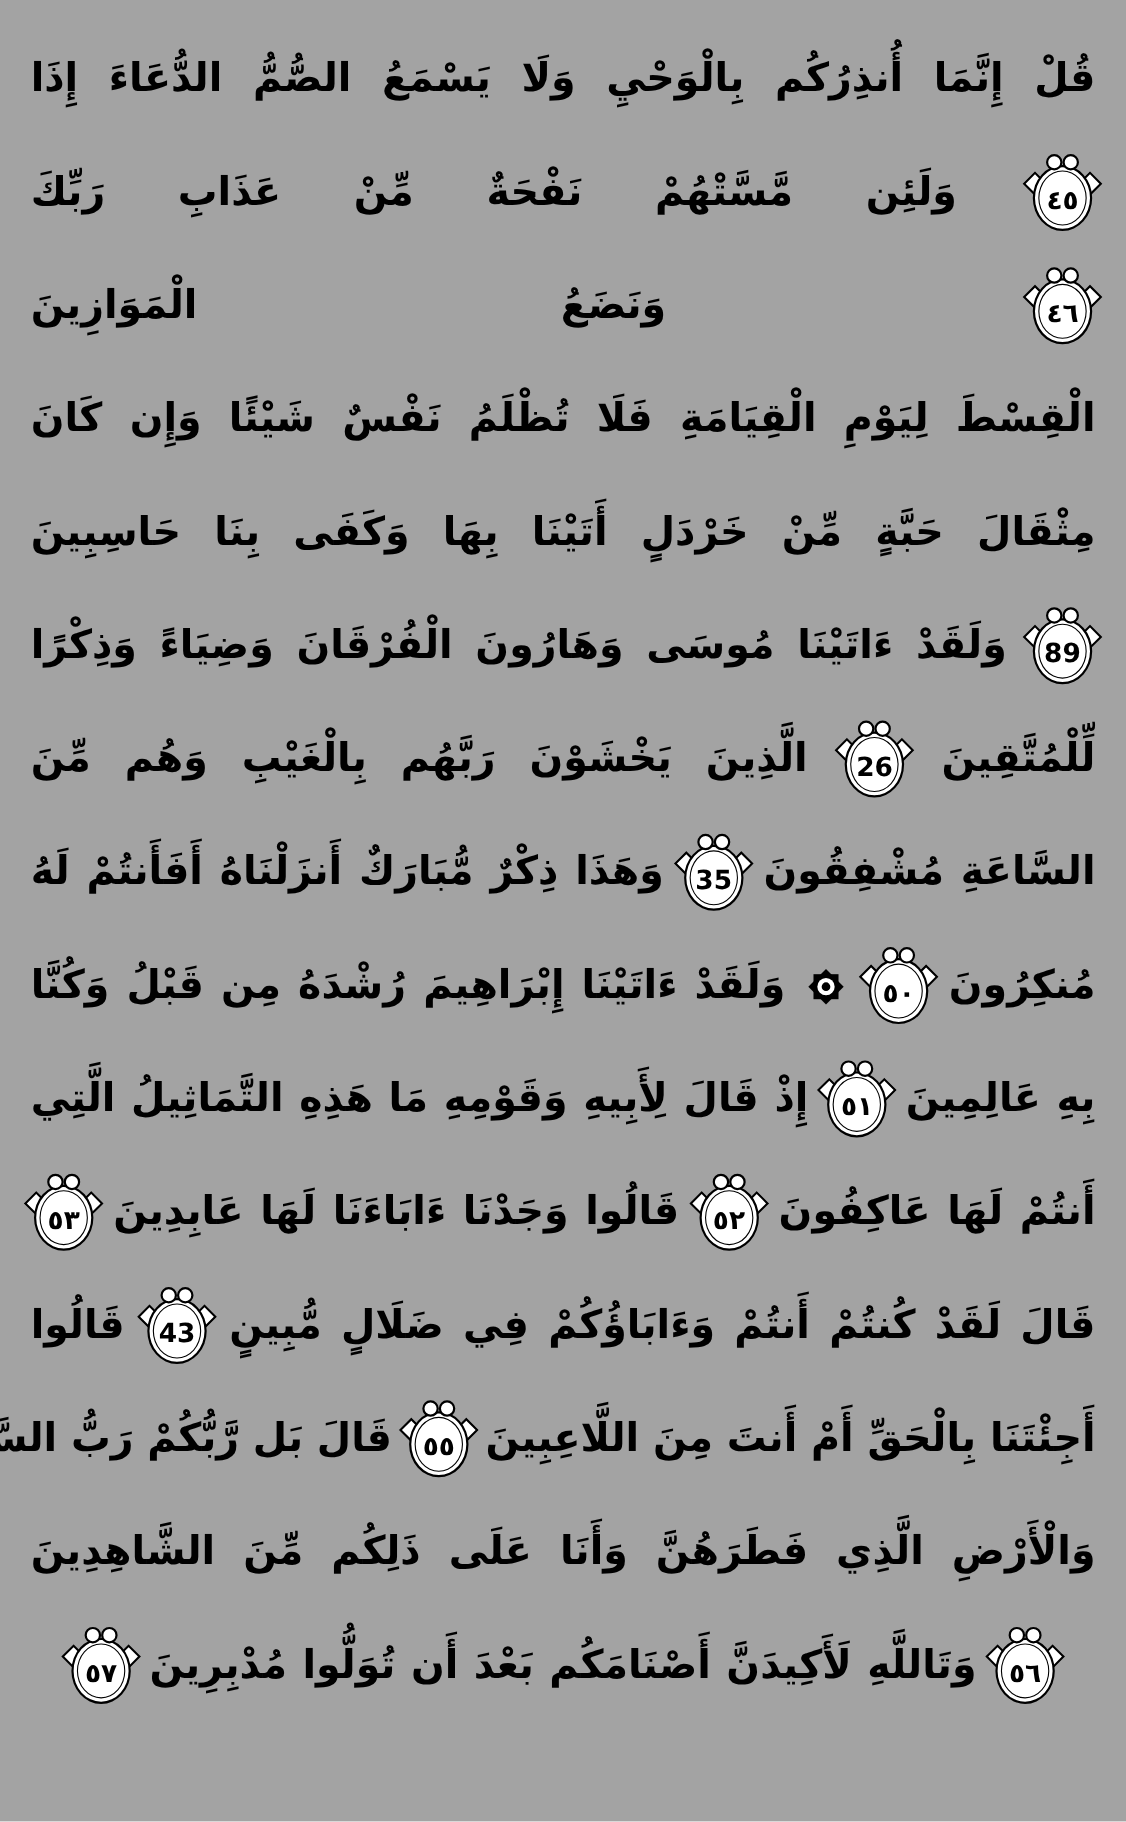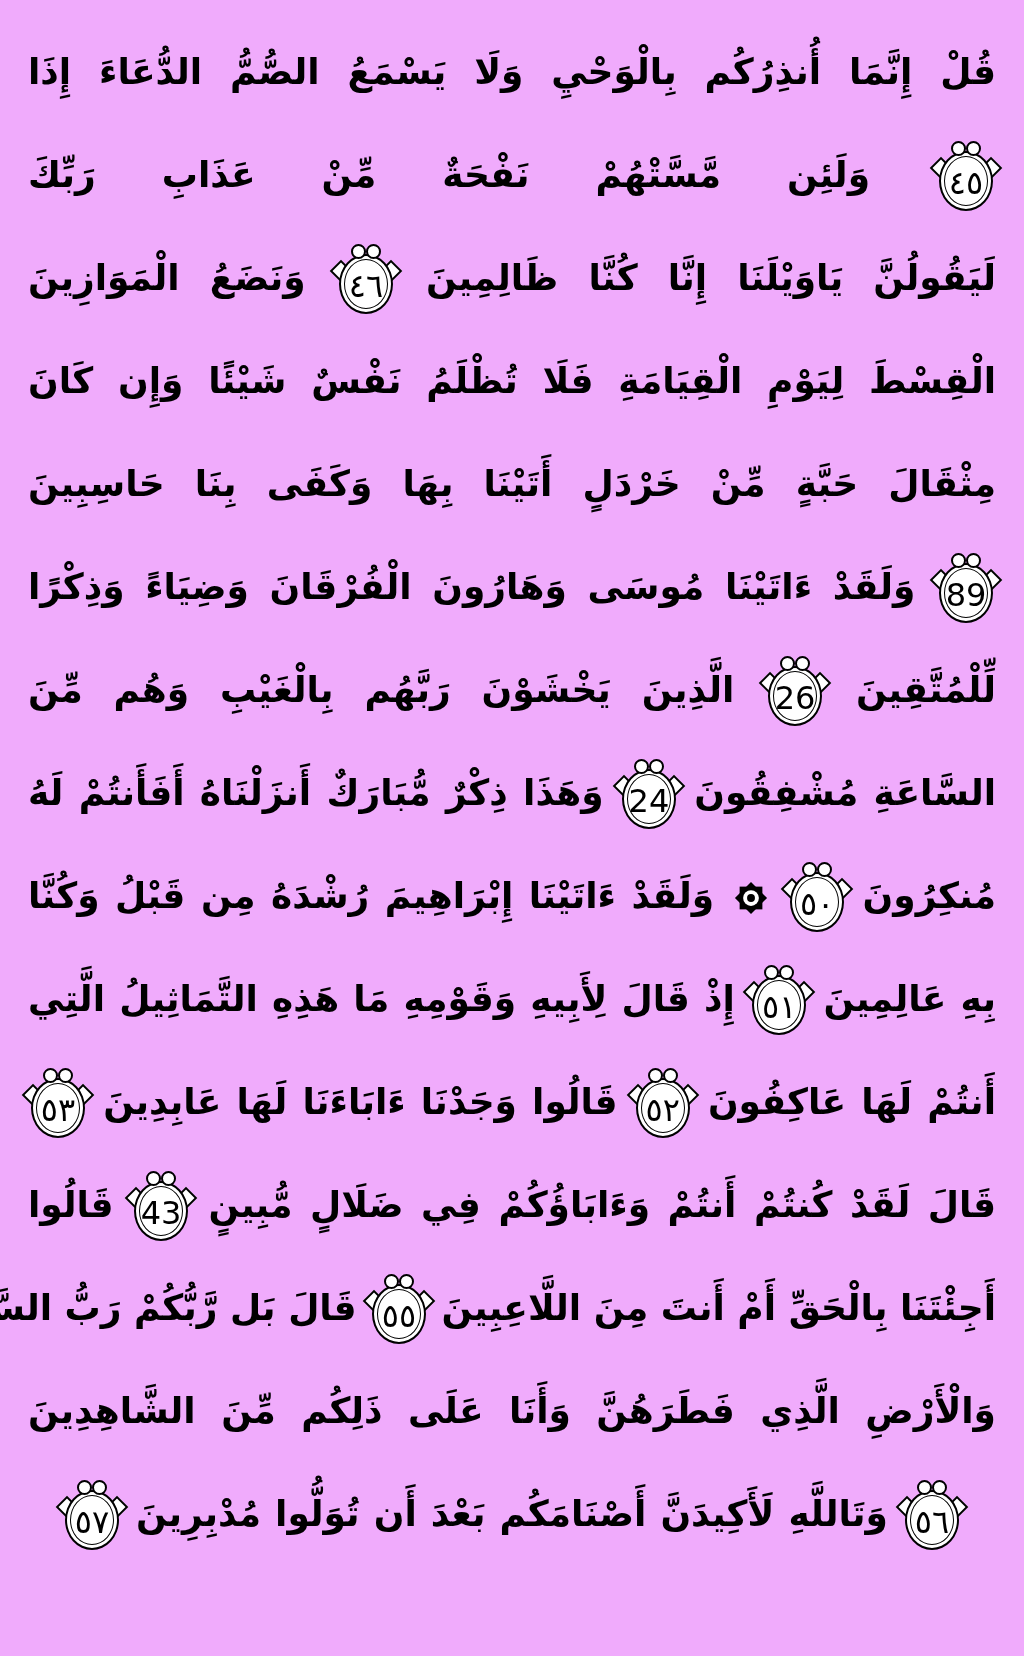--- a/index.html
+++ b/index.html
@@ -4,21 +4,21 @@
 <style>
   html, body {
     margin: 0;
     padding: 0;
     background: #ffffff;
   }
   .page {
     position: relative;
     width: 1024px;
     height: 1656px;
-    background: #f0abfc;
+    background: #a3a3a3;
     box-sizing: border-box;
     padding: 20px 28px 0 28px;
     direction: rtl;
     overflow: hidden;
   }
   .quran-line {
     height: 103px;
     line-height: 103px;
     text-align: justify;
     text-align-last: justify;
@@ -91,47 +91,47 @@
   }
   .vmark .leaves::before { left: -3px; }
   .vmark .leaves::after  { right: -3px; }
   .vmark .num {
     position: absolute;
     top: 11px; left: 0; right: 0; bottom: 0;
     display: flex;
     align-items: center;
     justify-content: center;
     font-family: "DejaVu Sans", sans-serif;
-    font-size: 32px;
-    font-weight: normal;
+    font-size: 24px;
+    font-weight: bold;
     color: #000;
     z-index: 3;
   }
   
   .hizb {
     display: inline-block;
     vertical-align: middle;
     width: 42px; height: 42px;
     line-height: normal;
   }
   .hizb svg { display: block; width: 42px; height: 42px; }
 </style>
 </head>
 <body>
 
 <div class="page">
   <div id="text-area">
       <div class="quran-line"><span class="ayah">قُلْ إِنَّمَا أُنذِرُكُم بِالْوَحْيِ وَلَا يَسْمَعُ الصُّمُّ الدُّعَاءَ إِذَا</span></div>
       <div class="quran-line"> <span class="vmark"><span class="leaves"></span><span class="ring-outer"></span><span class="ring-inner"></span><span class="crown"></span><span class="num">٤٥</span></span> <span class="ayah">وَلَئِن مَّسَّتْهُمْ نَفْحَةٌ مِّنْ عَذَابِ رَبِّكَ</span></div>
-      <div class="quran-line"><span class="ayah">لَيَقُولُنَّ يَاوَيْلَنَا إِنَّا كُنَّا ظَالِمِينَ</span> <span class="vmark"><span class="leaves"></span><span class="ring-outer"></span><span class="ring-inner"></span><span class="crown"></span><span class="num">٤٦</span></span> <span class="ayah">وَنَضَعُ الْمَوَازِينَ</span></div>
+      <div class="quran-line"> <span class="vmark"><span class="leaves"></span><span class="ring-outer"></span><span class="ring-inner"></span><span class="crown"></span><span class="num">٤٦</span></span> <span class="ayah">وَنَضَعُ الْمَوَازِينَ</span></div>
       <div class="quran-line"><span class="ayah">الْقِسْطَ لِيَوْمِ الْقِيَامَةِ فَلَا تُظْلَمُ نَفْسٌ شَيْئًا وَإِن كَانَ</span></div>
       <div class="quran-line"><span class="ayah">مِثْقَالَ حَبَّةٍ مِّنْ خَرْدَلٍ أَتَيْنَا بِهَا وَكَفَى بِنَا حَاسِبِينَ</span></div>
       <div class="quran-line"><span class="vmark"><span class="leaves"></span><span class="ring-outer"></span><span class="ring-inner"></span><span class="crown"></span><span class="num">89</span></span> <span class="ayah">وَلَقَدْ ءَاتَيْنَا مُوسَى وَهَارُونَ الْفُرْقَانَ وَضِيَاءً وَذِكْرًا</span></div>
       <div class="quran-line"><span class="ayah">لِّلْمُتَّقِينَ</span> <span class="vmark"><span class="leaves"></span><span class="ring-outer"></span><span class="ring-inner"></span><span class="crown"></span><span class="num">26</span></span> <span class="ayah">الَّذِينَ يَخْشَوْنَ رَبَّهُم بِالْغَيْبِ وَهُم مِّنَ</span></div>
-      <div class="quran-line"><span class="ayah">السَّاعَةِ مُشْفِقُونَ</span> <span class="vmark"><span class="leaves"></span><span class="ring-outer"></span><span class="ring-inner"></span><span class="crown"></span><span class="num">24</span></span> <span class="ayah">وَهَذَا ذِكْرٌ مُّبَارَكٌ أَنزَلْنَاهُ أَفَأَنتُمْ لَهُ</span></div>
+      <div class="quran-line"><span class="ayah">السَّاعَةِ مُشْفِقُونَ</span> <span class="vmark"><span class="leaves"></span><span class="ring-outer"></span><span class="ring-inner"></span><span class="crown"></span><span class="num">35</span></span> <span class="ayah">وَهَذَا ذِكْرٌ مُّبَارَكٌ أَنزَلْنَاهُ أَفَأَنتُمْ لَهُ</span></div>
       <div class="quran-line"><span class="ayah">مُنكِرُونَ</span> <span class="vmark"><span class="leaves"></span><span class="ring-outer"></span><span class="ring-inner"></span><span class="crown"></span><span class="num">٥٠</span></span> <span class="hizb"><svg viewBox="0 0 48 48" xmlns="http://www.w3.org/2000/svg">
             <g fill="#000000">
               <rect x="11" y="11" width="26" height="26"></rect>
               <rect x="11" y="11" width="26" height="26" transform="rotate(45 24 24)"></rect>
             </g>
             <circle cx="24" cy="24" r="9" fill="#ffffff"></circle>
             <circle cx="24" cy="24" r="4.5" fill="#000000"></circle>
           </svg></span> <span class="ayah">وَلَقَدْ ءَاتَيْنَا إِبْرَاهِيمَ رُشْدَهُ مِن قَبْلُ وَكُنَّا</span></div>
       <div class="quran-line"><span class="ayah">بِهِ عَالِمِينَ</span> <span class="vmark"><span class="leaves"></span><span class="ring-outer"></span><span class="ring-inner"></span><span class="crown"></span><span class="num">٥١</span></span> <span class="ayah">إِذْ قَالَ لِأَبِيهِ وَقَوْمِهِ مَا هَذِهِ التَّمَاثِيلُ الَّتِي</span></div>
       <div class="quran-line"><span class="ayah">أَنتُمْ لَهَا عَاكِفُونَ</span> <span class="vmark"><span class="leaves"></span><span class="ring-outer"></span><span class="ring-inner"></span><span class="crown"></span><span class="num">٥٢</span></span> <span class="ayah">قَالُوا وَجَدْنَا ءَابَاءَنَا لَهَا عَابِدِينَ</span> <span class="vmark"><span class="leaves"></span><span class="ring-outer"></span><span class="ring-inner"></span><span class="crown"></span><span class="num">٥٣</span></span></div>

